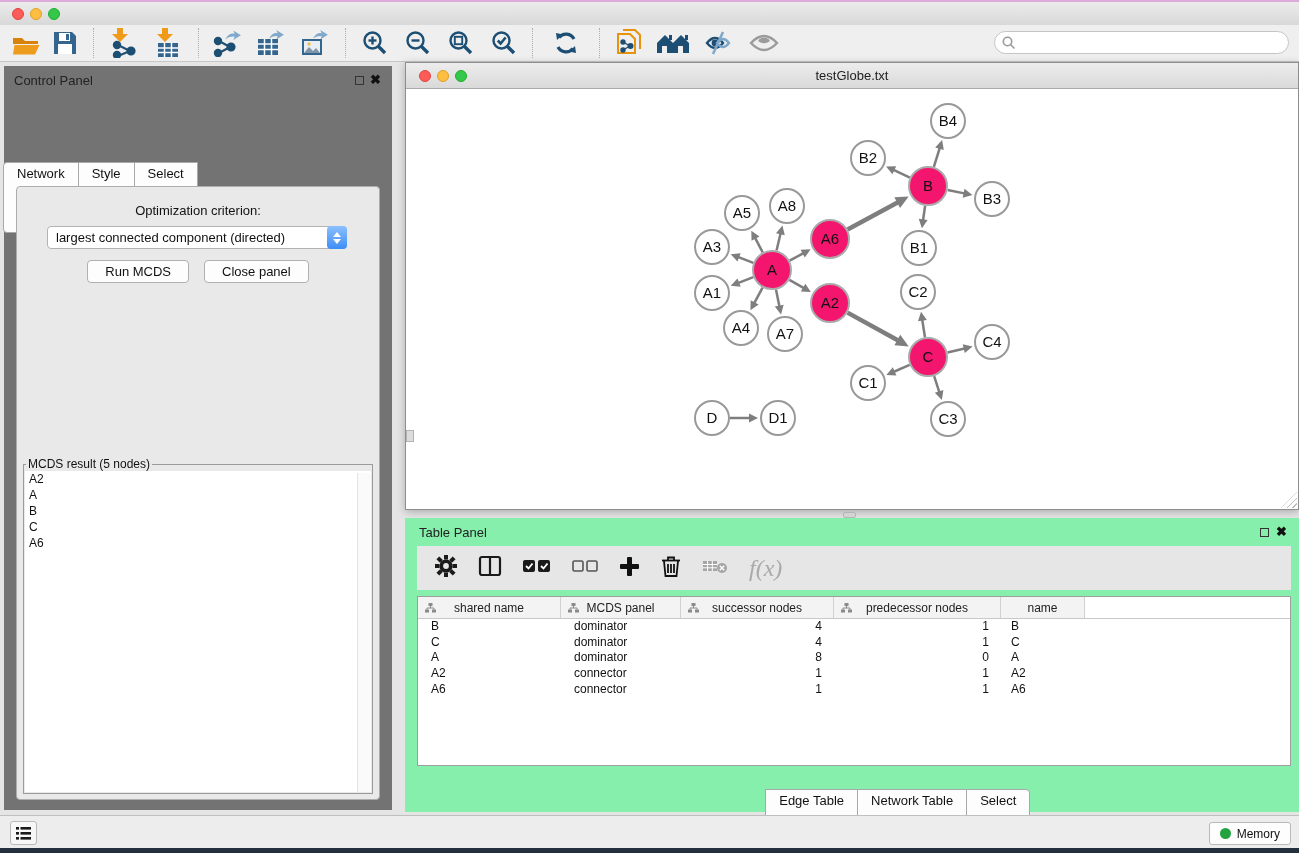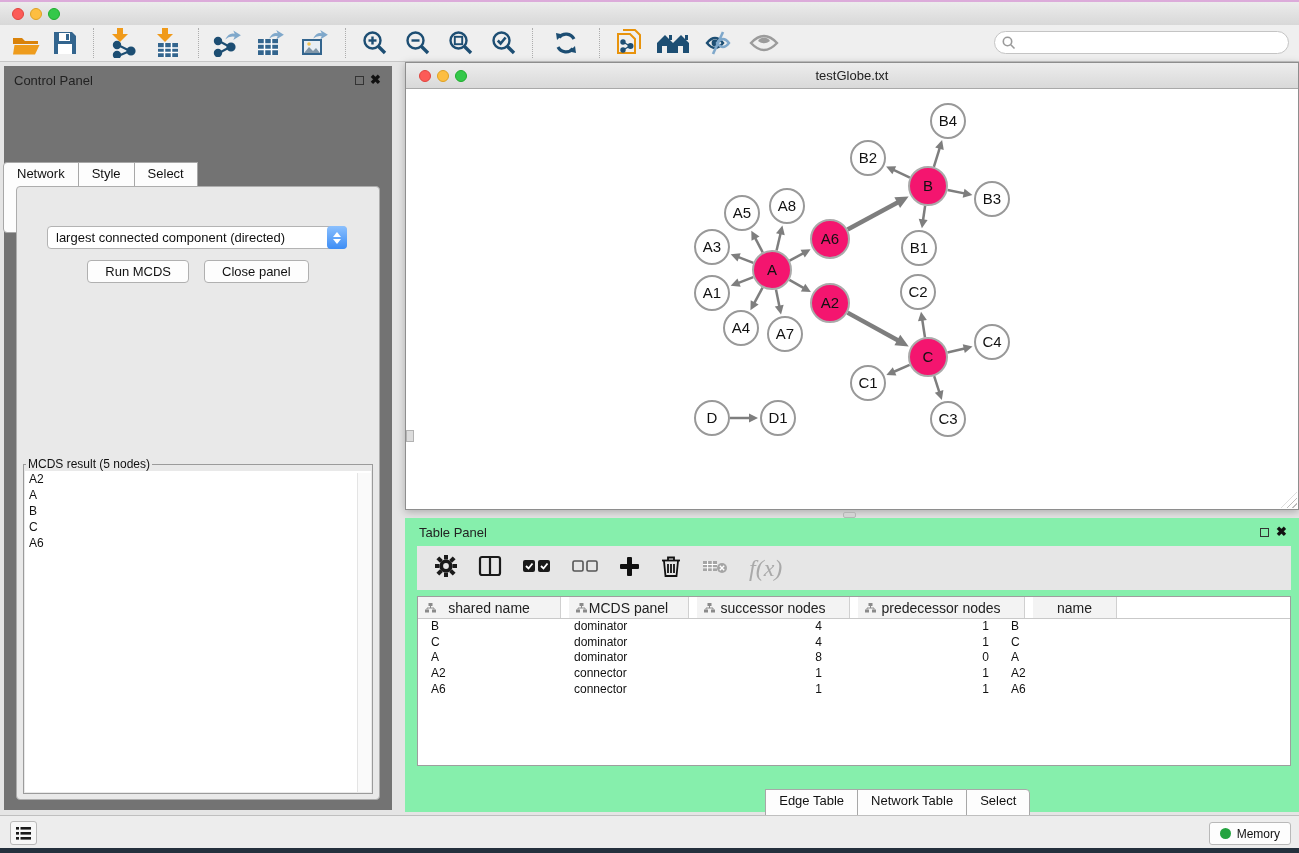--- a/index.html
+++ b/index.html
@@ -67,21 +67,21 @@
     background:repeating-linear-gradient(135deg, transparent 0 3px, #BDBDBD 3px 4px); 
     clip-path:polygon(100% 0, 100% 100%, 0 100%); }
   .mid-grip { position:absolute; left:843px; top:512px; width:13px; height:6px; background:#D3D3D3; border:1px solid #B5B5B5; border-radius:2px; }
   
   .tpanel { position:absolute; left:405px; top:518px; width:894px; height:294px; background:#86efac; }
   .tpanel .float-ico { right:30px; } .tpanel .close-ico { right:12px; }
   .ttoolbar { position:absolute; left:12px; right:8px; top:28px; height:44px; background:#E6E6E6;
     display:flex; align-items:center; gap:21px; padding-left:18px; }
   .fx { font-family:"Liberation Serif", serif; font-style:italic; font-size:24px; color:#A9A9A9; }
   .ttable { position:absolute; left:12px; right:8px; top:78px; bottom:46px; background:#fff; border:1px solid #9E9E9E; overflow:hidden; }
-  .thead { display:flex; height:22px; border-bottom:1px solid #C9C9C9; font-size:14px;gap:8px; }
+  .thead { display:flex; height:22px; border-bottom:1px solid #C9C9C9; font-size:12px; }
   .th { position:relative; background:#F3F3F3; border-right:1px solid #D0D0D0; display:flex; align-items:center; justify-content:center; color:#222; }
   .th .hicon { position:absolute; left:7px; top:6px; }
   .trow { display:flex; height:15.7px; font-size:12px; line-height:15.7px; color:#111; }
   .td { padding:0 2px; white-space:nowrap; overflow:hidden; }
   .td.l { text-align:left; padding-left:13px; }
   .td.r { text-align:right; padding-right:12px; }
   .td.n { text-align:left; padding-left:10px; }
   .btabs { position:absolute; left:0; right:0; top:271px; display:flex; justify-content:center; }
   
   .statusbar { position:absolute; left:0; top:815px; width:100%; height:33px; background:#EDEDED; border-top:1px solid #BFBFBF; }
@@ -267,20 +267,21 @@
     <div class="panel-head">Control Panel</div>
     <span class="float-ico"></span>
     <span class="close-ico">✖</span>
     <div class="tabs">
       <div class="tab">Network</div>
       <div class="tab">Style</div>
       <div class="tab">Select</div>
       <div class="tab active">MCDS</div>
     </div>
     <div class="cbox">
+      <div class="optlabel">Optimization criterion:</div>
       <div class="dropdown">
         <span>largest connected component (directed)</span>
         <div class="dd-spin">
             <div class="up"></div>
             <div class="dn"></div>
           </div>
       </div>
       <div class="btnrow">
         <button class="pbtn">Run MCDS</button>
         <button class="pbtn">Close panel</button>

